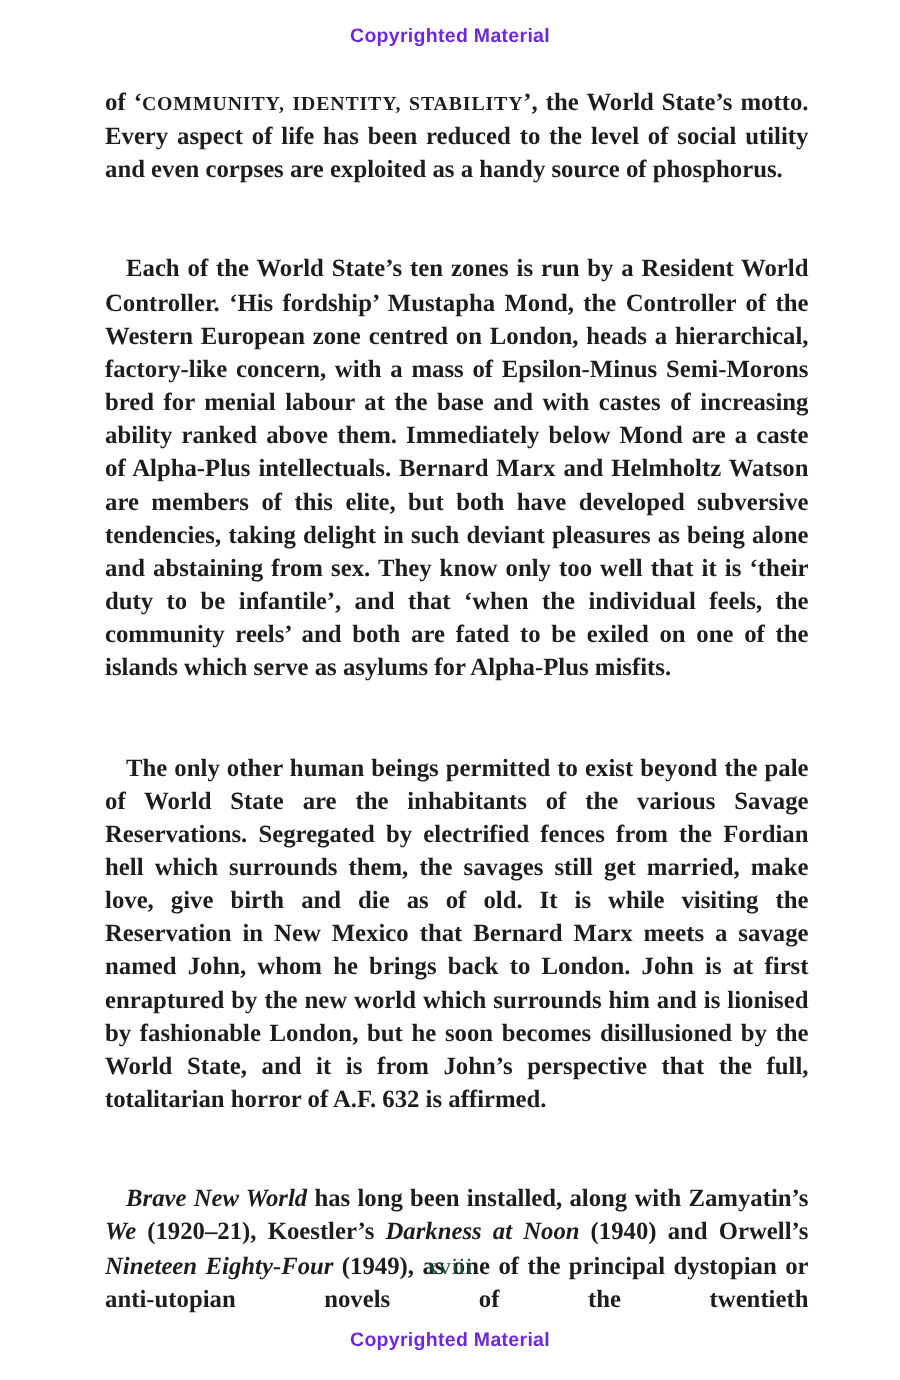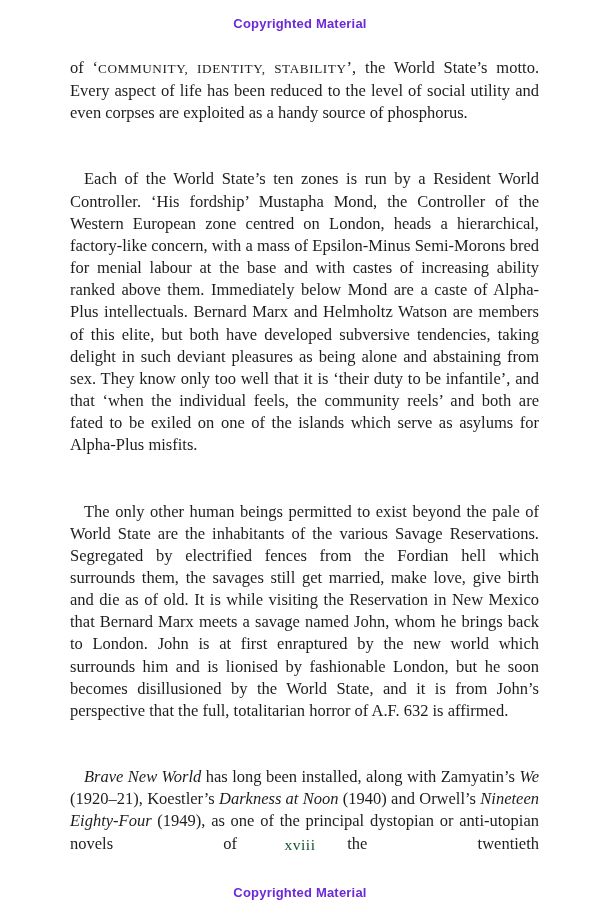--- a/index.html
+++ b/index.html
@@ -30,20 +30,21 @@
   .notice.bottom { top: 885px; }
   .body-text {
     position: absolute;
     left: 70px;
     top: 57px;
     width: 469px;
     font-size: 16.5px;
     line-height: 22.15px;
     color: #1f1d1b;
     text-align: justify;
+    font-weight: bold;
   }
   .para {
     margin: 0;
     padding: 0;
   }
   .para.indent { text-indent: 14px; margin-top: 44px; }
   .para.justify-last { text-align-last: justify; }
   .sc {
     font-size: 0.8em;
     letter-spacing: 0.045em;

